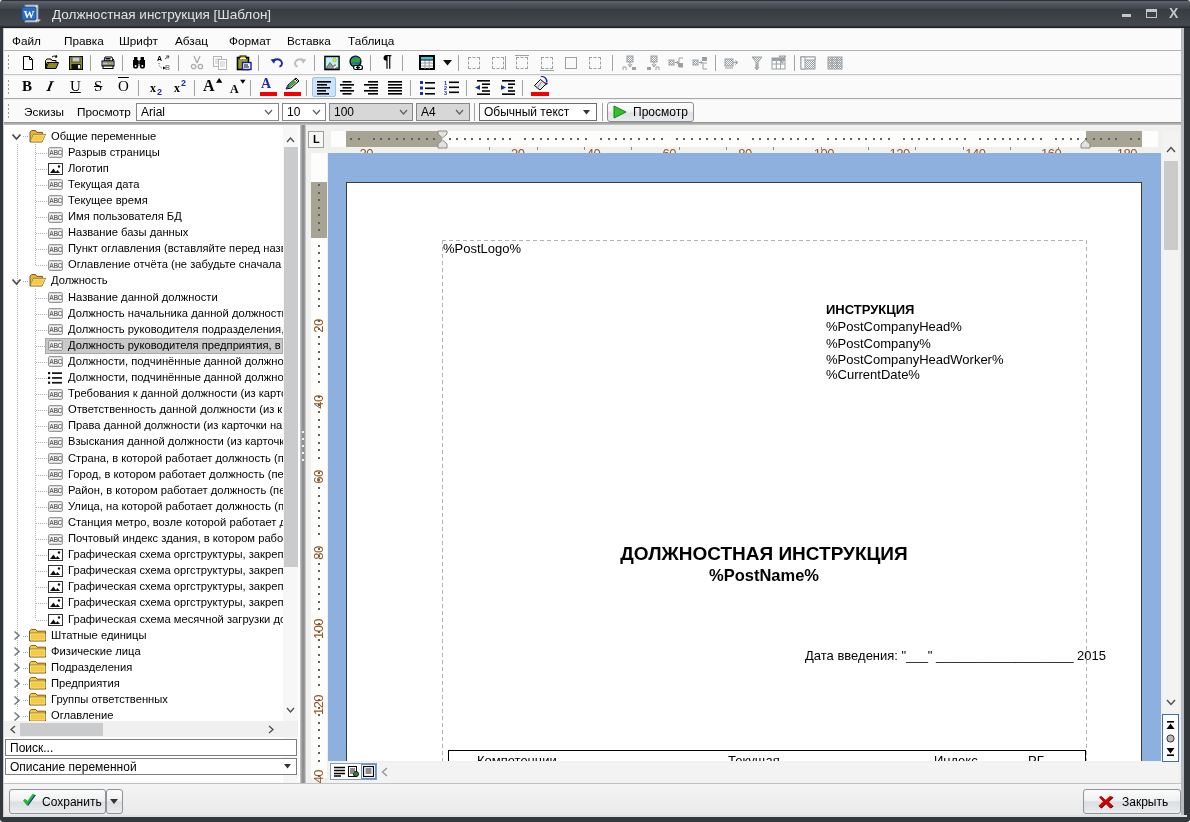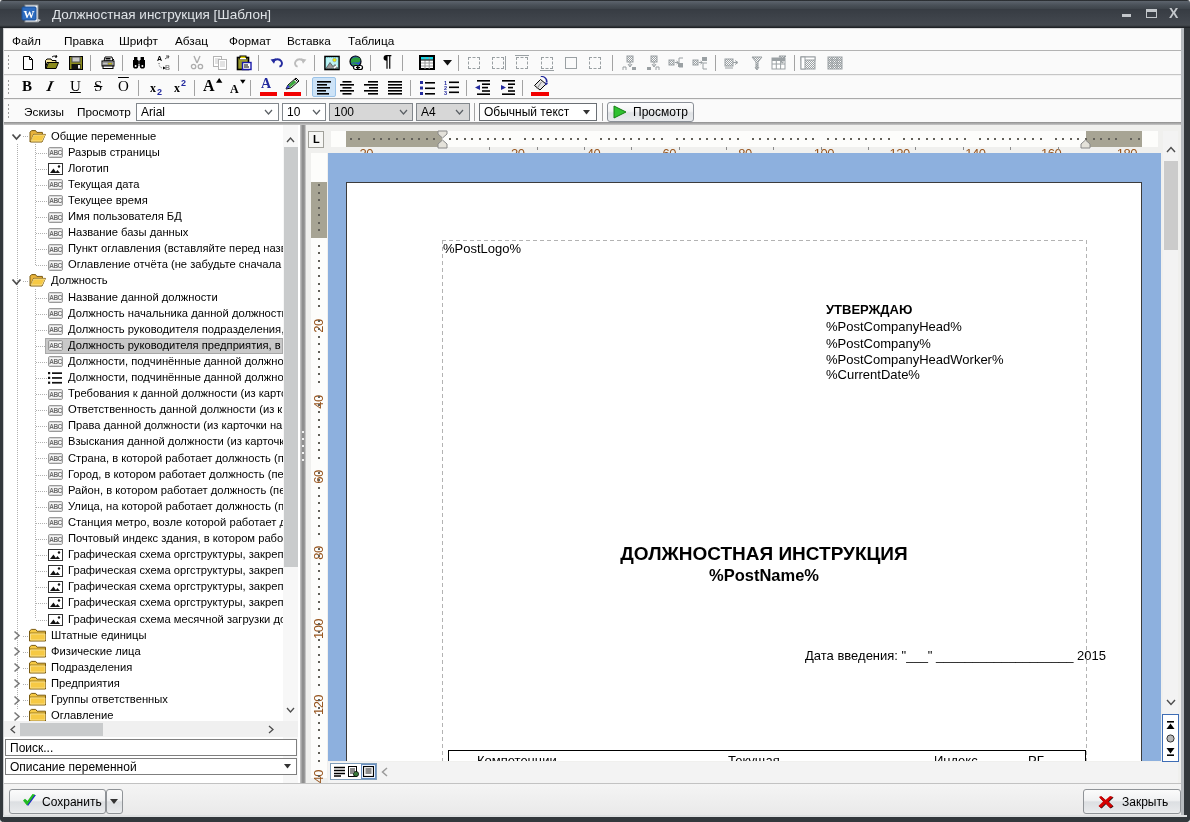--- a/index.html
+++ b/index.html
@@ -405,21 +405,21 @@
     </svg><div style="position:absolute;left:300px;top:125px;width:6px;height:658px;background:linear-gradient(90deg,#c9c9c9,#8f8f8f 40%,#8f8f8f 70%,#d9d9d9);"></div><div style="position:absolute;left:302px;top:431px;width:2px;height:2px;background:#f2f2f2;"></div><div style="position:absolute;left:302px;top:438px;width:2px;height:2px;background:#f2f2f2;"></div><div style="position:absolute;left:302px;top:445px;width:2px;height:2px;background:#f2f2f2;"></div><div style="position:absolute;left:302px;top:452px;width:2px;height:2px;background:#f2f2f2;"></div><div style="position:absolute;left:302px;top:459px;width:2px;height:2px;background:#f2f2f2;"></div><div style="position:absolute;left:306px;top:125px;width:875px;height:658px;background:#f0f0ee;"></div><div style="position:absolute;left:308px;top:131px;width:16px;height:17px;background:#f6f6f4;border:1px solid #a0a09a;"></div><div style="position:absolute;left:313px;top:133px;font-size:11px;white-space:pre;font-weight:bold;">L</div><div style="position:absolute;left:331px;top:131px;width:827px;height:16px;background:#fdfdfb;"></div><div style="position:absolute;left:346px;top:131px;width:96px;height:16px;background:#a7a494;"></div><div style="position:absolute;left:1086px;top:131px;width:56px;height:16px;background:#a7a494;"></div><div class="dot" style="left:350.1px;top:138px;"></div><div class="dot" style="left:357.7px;top:138px;"></div><div class="rnum" style="left:359.2px;top:134px;width:14px;text-align:center;">20</div><div class="dot" style="left:372.8px;top:138px;"></div><div class="dot" style="left:380.4px;top:138px;"></div><div class="dot" style="left:388.0px;top:138px;"></div><div class="dot" style="left:395.5px;top:138px;"></div><div class="dot" style="left:403.1px;top:138px;"></div><div class="dot" style="left:410.7px;top:138px;"></div><div class="dot" style="left:418.3px;top:138px;"></div><div class="dot" style="left:425.8px;top:138px;"></div><div class="dot" style="left:433.4px;top:138px;"></div><div class="dot" style="left:448.6px;top:138px;"></div><div class="dot" style="left:456.2px;top:138px;"></div><div class="dot" style="left:463.7px;top:138px;"></div><div class="dot" style="left:471.3px;top:138px;"></div><div class="dot" style="left:478.9px;top:138px;"></div><div class="dot" style="left:486.5px;top:138px;"></div><div class="dot" style="left:494.0px;top:138px;"></div><div class="dot" style="left:501.6px;top:138px;"></div><div class="dot" style="left:509.2px;top:138px;"></div><div class="rnum" style="left:510.8px;top:134px;width:14px;text-align:center;">20</div><div class="dot" style="left:524.3px;top:138px;"></div><div class="dot" style="left:531.9px;top:138px;"></div><div class="dot" style="left:539.5px;top:138px;"></div><div class="dot" style="left:547.1px;top:138px;"></div><div class="dot" style="left:554.6px;top:138px;"></div><div class="dot" style="left:562.2px;top:138px;"></div><div class="dot" style="left:569.8px;top:138px;"></div><div class="dot" style="left:577.4px;top:138px;"></div><div class="dot" style="left:584.9px;top:138px;"></div><div class="rnum" style="left:586.5px;top:134px;width:14px;text-align:center;">40</div><div class="dot" style="left:600.1px;top:138px;"></div><div class="dot" style="left:607.7px;top:138px;"></div><div class="dot" style="left:615.2px;top:138px;"></div><div class="dot" style="left:622.8px;top:138px;"></div><div class="dot" style="left:630.4px;top:138px;"></div><div class="dot" style="left:638.0px;top:138px;"></div><div class="dot" style="left:645.5px;top:138px;"></div><div class="dot" style="left:653.1px;top:138px;"></div><div class="dot" style="left:660.7px;top:138px;"></div><div class="rnum" style="left:662.3px;top:134px;width:14px;text-align:center;">60</div><div class="dot" style="left:675.8px;top:138px;"></div><div class="dot" style="left:683.4px;top:138px;"></div><div class="dot" style="left:691.0px;top:138px;"></div><div class="dot" style="left:698.6px;top:138px;"></div><div class="dot" style="left:706.2px;top:138px;"></div><div class="dot" style="left:713.7px;top:138px;"></div><div class="dot" style="left:721.3px;top:138px;"></div><div class="dot" style="left:728.9px;top:138px;"></div><div class="dot" style="left:736.5px;top:138px;"></div><div class="rnum" style="left:738.0px;top:134px;width:14px;text-align:center;">80</div><div class="dot" style="left:751.6px;top:138px;"></div><div class="dot" style="left:759.2px;top:138px;"></div><div class="dot" style="left:766.8px;top:138px;"></div><div class="dot" style="left:774.3px;top:138px;"></div><div class="dot" style="left:781.9px;top:138px;"></div><div class="dot" style="left:789.5px;top:138px;"></div><div class="dot" style="left:797.1px;top:138px;"></div><div class="dot" style="left:804.6px;top:138px;"></div><div class="dot" style="left:812.2px;top:138px;"></div><div class="rnum" style="left:813.8px;top:134px;width:14px;text-align:center;">100</div><div class="dot" style="left:827.4px;top:138px;"></div><div class="dot" style="left:834.9px;top:138px;"></div><div class="dot" style="left:842.5px;top:138px;"></div><div class="dot" style="left:850.1px;top:138px;"></div><div class="dot" style="left:857.7px;top:138px;"></div><div class="dot" style="left:865.2px;top:138px;"></div><div class="dot" style="left:872.8px;top:138px;"></div><div class="dot" style="left:880.4px;top:138px;"></div><div class="dot" style="left:888.0px;top:138px;"></div><div class="rnum" style="left:889.5px;top:134px;width:14px;text-align:center;">120</div><div class="dot" style="left:903.1px;top:138px;"></div><div class="dot" style="left:910.7px;top:138px;"></div><div class="dot" style="left:918.3px;top:138px;"></div><div class="dot" style="left:925.9px;top:138px;"></div><div class="dot" style="left:933.4px;top:138px;"></div><div class="dot" style="left:941.0px;top:138px;"></div><div class="dot" style="left:948.6px;top:138px;"></div><div class="dot" style="left:956.2px;top:138px;"></div><div class="dot" style="left:963.7px;top:138px;"></div><div class="rnum" style="left:965.3px;top:134px;width:14px;text-align:center;">140</div><div class="dot" style="left:978.9px;top:138px;"></div><div class="dot" style="left:986.5px;top:138px;"></div><div class="dot" style="left:994.0px;top:138px;"></div><div class="dot" style="left:1001.6px;top:138px;"></div><div class="dot" style="left:1009.2px;top:138px;"></div><div class="dot" style="left:1016.8px;top:138px;"></div><div class="dot" style="left:1024.3px;top:138px;"></div><div class="dot" style="left:1031.9px;top:138px;"></div><div class="dot" style="left:1039.5px;top:138px;"></div><div class="rnum" style="left:1041.1px;top:134px;width:14px;text-align:center;">160</div><div class="dot" style="left:1054.6px;top:138px;"></div><div class="dot" style="left:1062.2px;top:138px;"></div><div class="dot" style="left:1069.8px;top:138px;"></div><div class="dot" style="left:1077.4px;top:138px;"></div><div class="dot" style="left:1084.9px;top:138px;"></div><div class="dot" style="left:1092.5px;top:138px;"></div><div class="dot" style="left:1100.1px;top:138px;"></div><div class="dot" style="left:1107.7px;top:138px;"></div><div class="dot" style="left:1115.2px;top:138px;"></div><div class="rnum" style="left:1116.8px;top:134px;width:14px;text-align:center;">180</div><div class="dot" style="left:1130.4px;top:138px;"></div><div class="dot" style="left:1138.0px;top:138px;"></div><div style="position:absolute;left:489.34875px;top:147px;width:1px;height:3px;background:#8a8a8a;"></div><div style="position:absolute;left:536.6975px;top:147px;width:1px;height:3px;background:#8a8a8a;"></div><div style="position:absolute;left:584.04625px;top:147px;width:1px;height:3px;background:#8a8a8a;"></div><div style="position:absolute;left:631.395px;top:147px;width:1px;height:3px;background:#8a8a8a;"></div><div style="position:absolute;left:678.74375px;top:147px;width:1px;height:3px;background:#8a8a8a;"></div><div style="position:absolute;left:726.0925px;top:147px;width:1px;height:3px;background:#8a8a8a;"></div><div style="position:absolute;left:773.4412500000001px;top:147px;width:1px;height:3px;background:#8a8a8a;"></div><div style="position:absolute;left:820.79px;top:147px;width:1px;height:3px;background:#8a8a8a;"></div><div style="position:absolute;left:868.1387500000001px;top:147px;width:1px;height:3px;background:#8a8a8a;"></div><div style="position:absolute;left:915.4875px;top:147px;width:1px;height:3px;background:#8a8a8a;"></div><div style="position:absolute;left:962.83625px;top:147px;width:1px;height:3px;background:#8a8a8a;"></div><div style="position:absolute;left:1010.1850000000001px;top:147px;width:1px;height:3px;background:#8a8a8a;"></div><div style="position:absolute;left:1057.53375px;top:147px;width:1px;height:3px;background:#8a8a8a;"></div><svg class="icon" style="left:437px;top:130px" width="11" height="20" viewBox="0 0 11 20">
       <path d="M1 1h9v3L5.5 8 1 4z" fill="#e4e2da" stroke="#888"></path>
       <path d="M5.5 10L10 14v4H1v-4z" fill="#e4e2da" stroke="#888"></path>
     </svg><svg class="icon" style="left:1080px;top:139px" width="11" height="10" viewBox="0 0 11 10">
       <path d="M5.5 1L10 5v4H1V5z" fill="#e4e2da" stroke="#888"></path>
     </svg><div style="position:absolute;left:311px;top:153px;width:16px;height:625px;background:#fdfdfb;"></div><div style="position:absolute;left:311px;top:182px;width:16px;height:56px;background:#a7a494;"></div><div class="dot" style="left:318px;top:184.0px;"></div><div class="dot" style="left:318px;top:191.5px;"></div><div class="dot" style="left:318px;top:199.1px;"></div><div class="dot" style="left:318px;top:206.7px;"></div><div class="dot" style="left:318px;top:214.3px;"></div><div class="dot" style="left:318px;top:221.8px;"></div><div class="dot" style="left:318px;top:229.4px;"></div><div class="dot" style="left:318px;top:244.6px;"></div><div class="dot" style="left:318px;top:252.2px;"></div><div class="dot" style="left:318px;top:259.7px;"></div><div class="dot" style="left:318px;top:267.3px;"></div><div class="dot" style="left:318px;top:274.9px;"></div><div class="dot" style="left:318px;top:282.5px;"></div><div class="dot" style="left:318px;top:290.0px;"></div><div class="dot" style="left:318px;top:297.6px;"></div><div class="dot" style="left:318px;top:305.2px;"></div><div class="rnum" style="left:311px;top:306.8px;width:14px;height:14px;display:flex;align-items:center;justify-content:center;transform:rotate(-90deg);">20</div><div class="dot" style="left:318px;top:320.3px;"></div><div class="dot" style="left:318px;top:327.9px;"></div><div class="dot" style="left:318px;top:335.5px;"></div><div class="dot" style="left:318px;top:343.1px;"></div><div class="dot" style="left:318px;top:350.6px;"></div><div class="dot" style="left:318px;top:358.2px;"></div><div class="dot" style="left:318px;top:365.8px;"></div><div class="dot" style="left:318px;top:373.4px;"></div><div class="dot" style="left:318px;top:380.9px;"></div><div class="rnum" style="left:311px;top:382.5px;width:14px;height:14px;display:flex;align-items:center;justify-content:center;transform:rotate(-90deg);">40</div><div class="dot" style="left:318px;top:396.1px;"></div><div class="dot" style="left:318px;top:403.7px;"></div><div class="dot" style="left:318px;top:411.2px;"></div><div class="dot" style="left:318px;top:418.8px;"></div><div class="dot" style="left:318px;top:426.4px;"></div><div class="dot" style="left:318px;top:434.0px;"></div><div class="dot" style="left:318px;top:441.5px;"></div><div class="dot" style="left:318px;top:449.1px;"></div><div class="dot" style="left:318px;top:456.7px;"></div><div class="rnum" style="left:311px;top:458.3px;width:14px;height:14px;display:flex;align-items:center;justify-content:center;transform:rotate(-90deg);">60</div><div class="dot" style="left:318px;top:471.8px;"></div><div class="dot" style="left:318px;top:479.4px;"></div><div class="dot" style="left:318px;top:487.0px;"></div><div class="dot" style="left:318px;top:494.6px;"></div><div class="dot" style="left:318px;top:502.2px;"></div><div class="dot" style="left:318px;top:509.7px;"></div><div class="dot" style="left:318px;top:517.3px;"></div><div class="dot" style="left:318px;top:524.9px;"></div><div class="dot" style="left:318px;top:532.5px;"></div><div class="rnum" style="left:311px;top:534.0px;width:14px;height:14px;display:flex;align-items:center;justify-content:center;transform:rotate(-90deg);">80</div><div class="dot" style="left:318px;top:547.6px;"></div><div class="dot" style="left:318px;top:555.2px;"></div><div class="dot" style="left:318px;top:562.8px;"></div><div class="dot" style="left:318px;top:570.3px;"></div><div class="dot" style="left:318px;top:577.9px;"></div><div class="dot" style="left:318px;top:585.5px;"></div><div class="dot" style="left:318px;top:593.1px;"></div><div class="dot" style="left:318px;top:600.6px;"></div><div class="dot" style="left:318px;top:608.2px;"></div><div class="rnum" style="left:311px;top:609.8px;width:14px;height:14px;display:flex;align-items:center;justify-content:center;transform:rotate(-90deg);">100</div><div class="dot" style="left:318px;top:623.4px;"></div><div class="dot" style="left:318px;top:630.9px;"></div><div class="dot" style="left:318px;top:638.5px;"></div><div class="dot" style="left:318px;top:646.1px;"></div><div class="dot" style="left:318px;top:653.7px;"></div><div class="dot" style="left:318px;top:661.2px;"></div><div class="dot" style="left:318px;top:668.8px;"></div><div class="dot" style="left:318px;top:676.4px;"></div><div class="dot" style="left:318px;top:684.0px;"></div><div class="rnum" style="left:311px;top:685.5px;width:14px;height:14px;display:flex;align-items:center;justify-content:center;transform:rotate(-90deg);">120</div><div class="dot" style="left:318px;top:699.1px;"></div><div class="dot" style="left:318px;top:706.7px;"></div><div class="dot" style="left:318px;top:714.3px;"></div><div class="dot" style="left:318px;top:721.9px;"></div><div class="dot" style="left:318px;top:729.4px;"></div><div class="dot" style="left:318px;top:737.0px;"></div><div class="dot" style="left:318px;top:744.6px;"></div><div class="dot" style="left:318px;top:752.2px;"></div><div class="dot" style="left:318px;top:759.7px;"></div><div class="rnum" style="left:311px;top:761.3px;width:14px;height:14px;display:flex;align-items:center;justify-content:center;transform:rotate(-90deg);">140</div><div class="dot" style="left:318px;top:774.9px;"></div><div style="position:absolute;left:328px;top:153px;width:833px;height:608px;background:#8db0de;"></div><div style="position:absolute;left:346px;top:182px;width:796px;height:579px;background:#fff;border:1px solid #3c3c3c;border-bottom:none;"></div><div style="position:absolute;left:328px;top:153px;width:833px;height:608px;overflow:hidden;">
       <div style="position:absolute;left:114px;top:87px;width:644px;height:1px;background-image:linear-gradient(90deg,#b3b3b3 57%,transparent 57%);background-size:7px 1px;"></div>
       <div style="position:absolute;left:114px;top:87px;width:1px;height:521px;background-image:linear-gradient(#b3b3b3 57%,transparent 57%);background-size:1px 7px;"></div>
       <div style="position:absolute;left:758px;top:87px;width:1px;height:521px;background-image:linear-gradient(#b3b3b3 57%,transparent 57%);background-size:1px 7px;"></div>
       <div style="position:absolute;left:115px;top:88px;font-size:13px;white-space:pre;color:#000;">%PostLogo%</div>
-      <div style="position:absolute;left:498px;top:149px;font-size:13px;white-space:pre;color:#000;font-weight:bold;">УТВЕРЖДАЮ</div>
+      <div style="position:absolute;left:498px;top:149px;font-size:13px;white-space:pre;color:#000;font-weight:bold;">ИНСТРУКЦИЯ</div>
       <div style="position:absolute;left:498px;top:166px;font-size:13px;white-space:pre;color:#000;">%PostCompanyHead%</div>
       <div style="position:absolute;left:498px;top:182.5px;font-size:13px;white-space:pre;color:#000;">%PostCompany%</div>
       <div style="position:absolute;left:498px;top:198.5px;font-size:13px;white-space:pre;color:#000;">%PostCompanyHeadWorker%</div>
       <div style="position:absolute;left:498px;top:214px;font-size:13px;white-space:pre;color:#000;">%CurrentDate%</div>
       <div style="position:absolute;left:114px;top:412.5px;width:644px;height:18px;font-size:16.5px;font-weight:bold;text-align:center;white-space:pre;">%PostName%</div>
       <div style="position:absolute;left:114px;top:390px;width:644px;height:22px;font-size:19px;font-weight:bold;text-align:center;white-space:pre;letter-spacing:0px;">ДОЛЖНОСТНАЯ ИНСТРУКЦИЯ</div>
       <div style="position:absolute;left:0px;top:494.5px;width:778px;height:16px;font-size:13px;white-space:pre;color:#000;text-align:right;">Дата введения: "___" ___________________ 2015</div>
       <div style="position:absolute;left:120px;top:597px;width:638px;height:12px;border:1px solid #000;border-bottom:none;"></div>
       <div style="position:absolute;left:149px;top:600px;font-size:13px;white-space:pre;color:#000;">Компетенции</div>
       <div style="position:absolute;left:400px;top:600px;font-size:13px;white-space:pre;color:#000;">Текущая</div>

